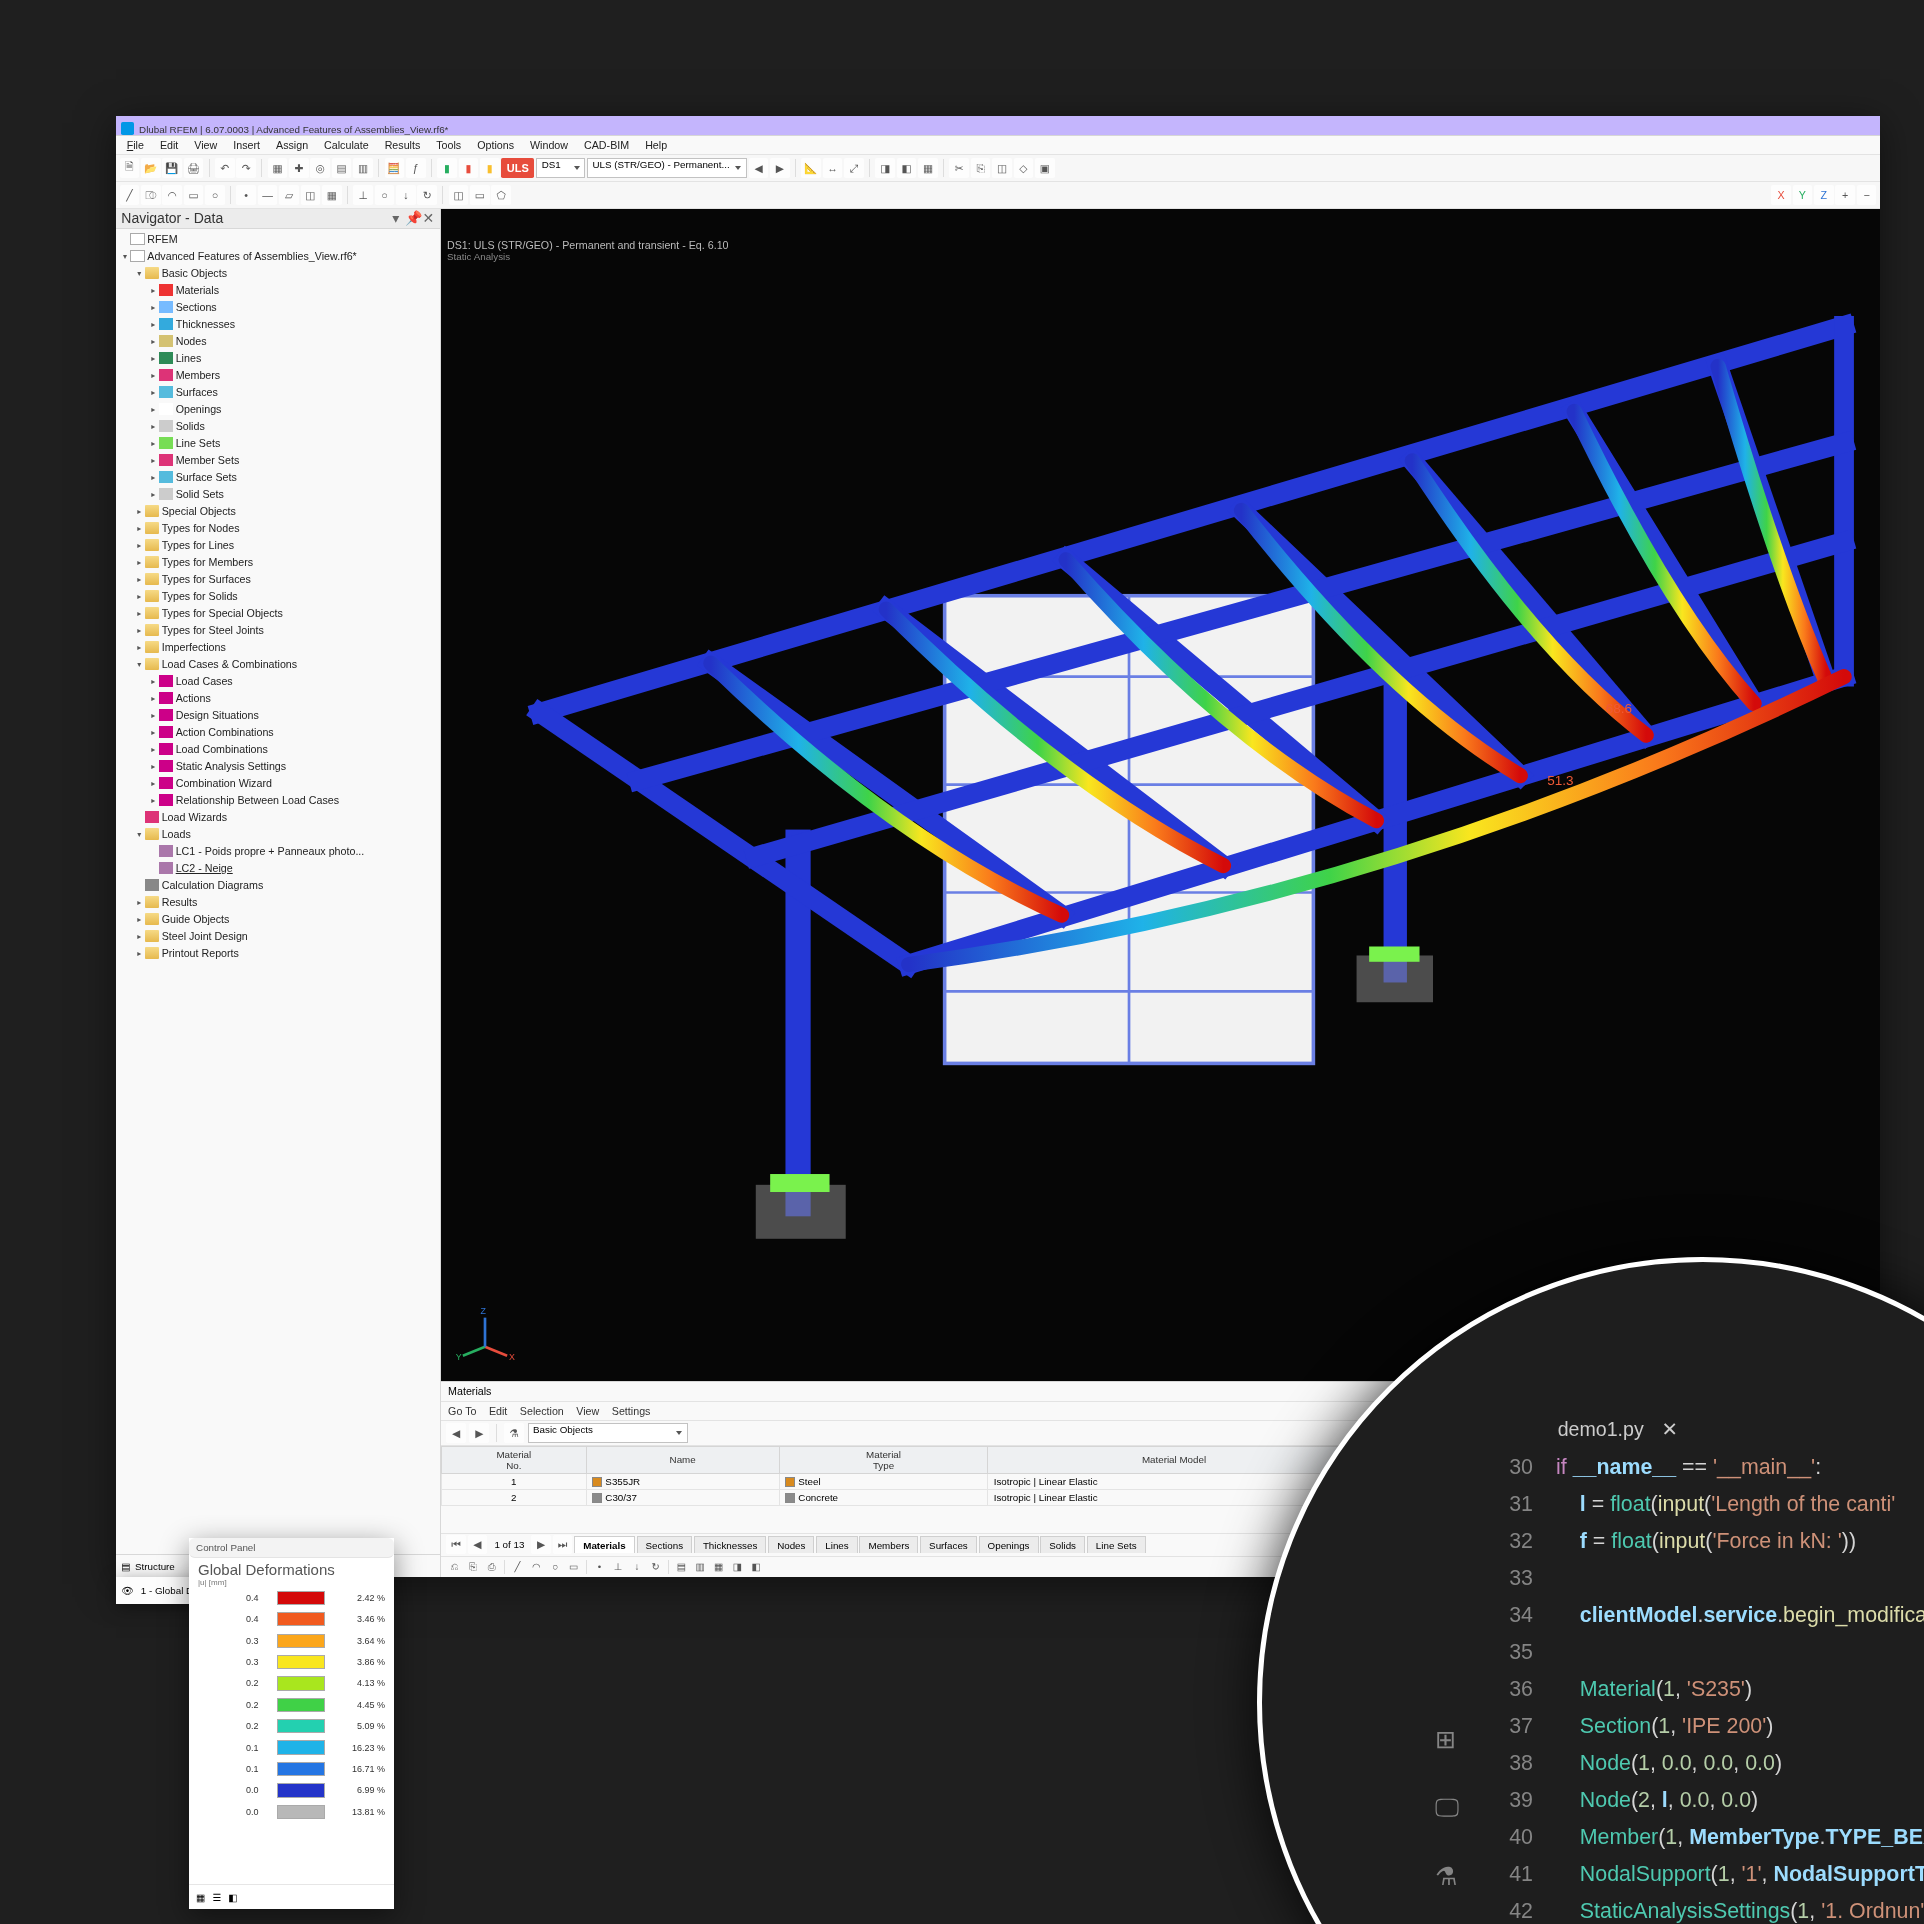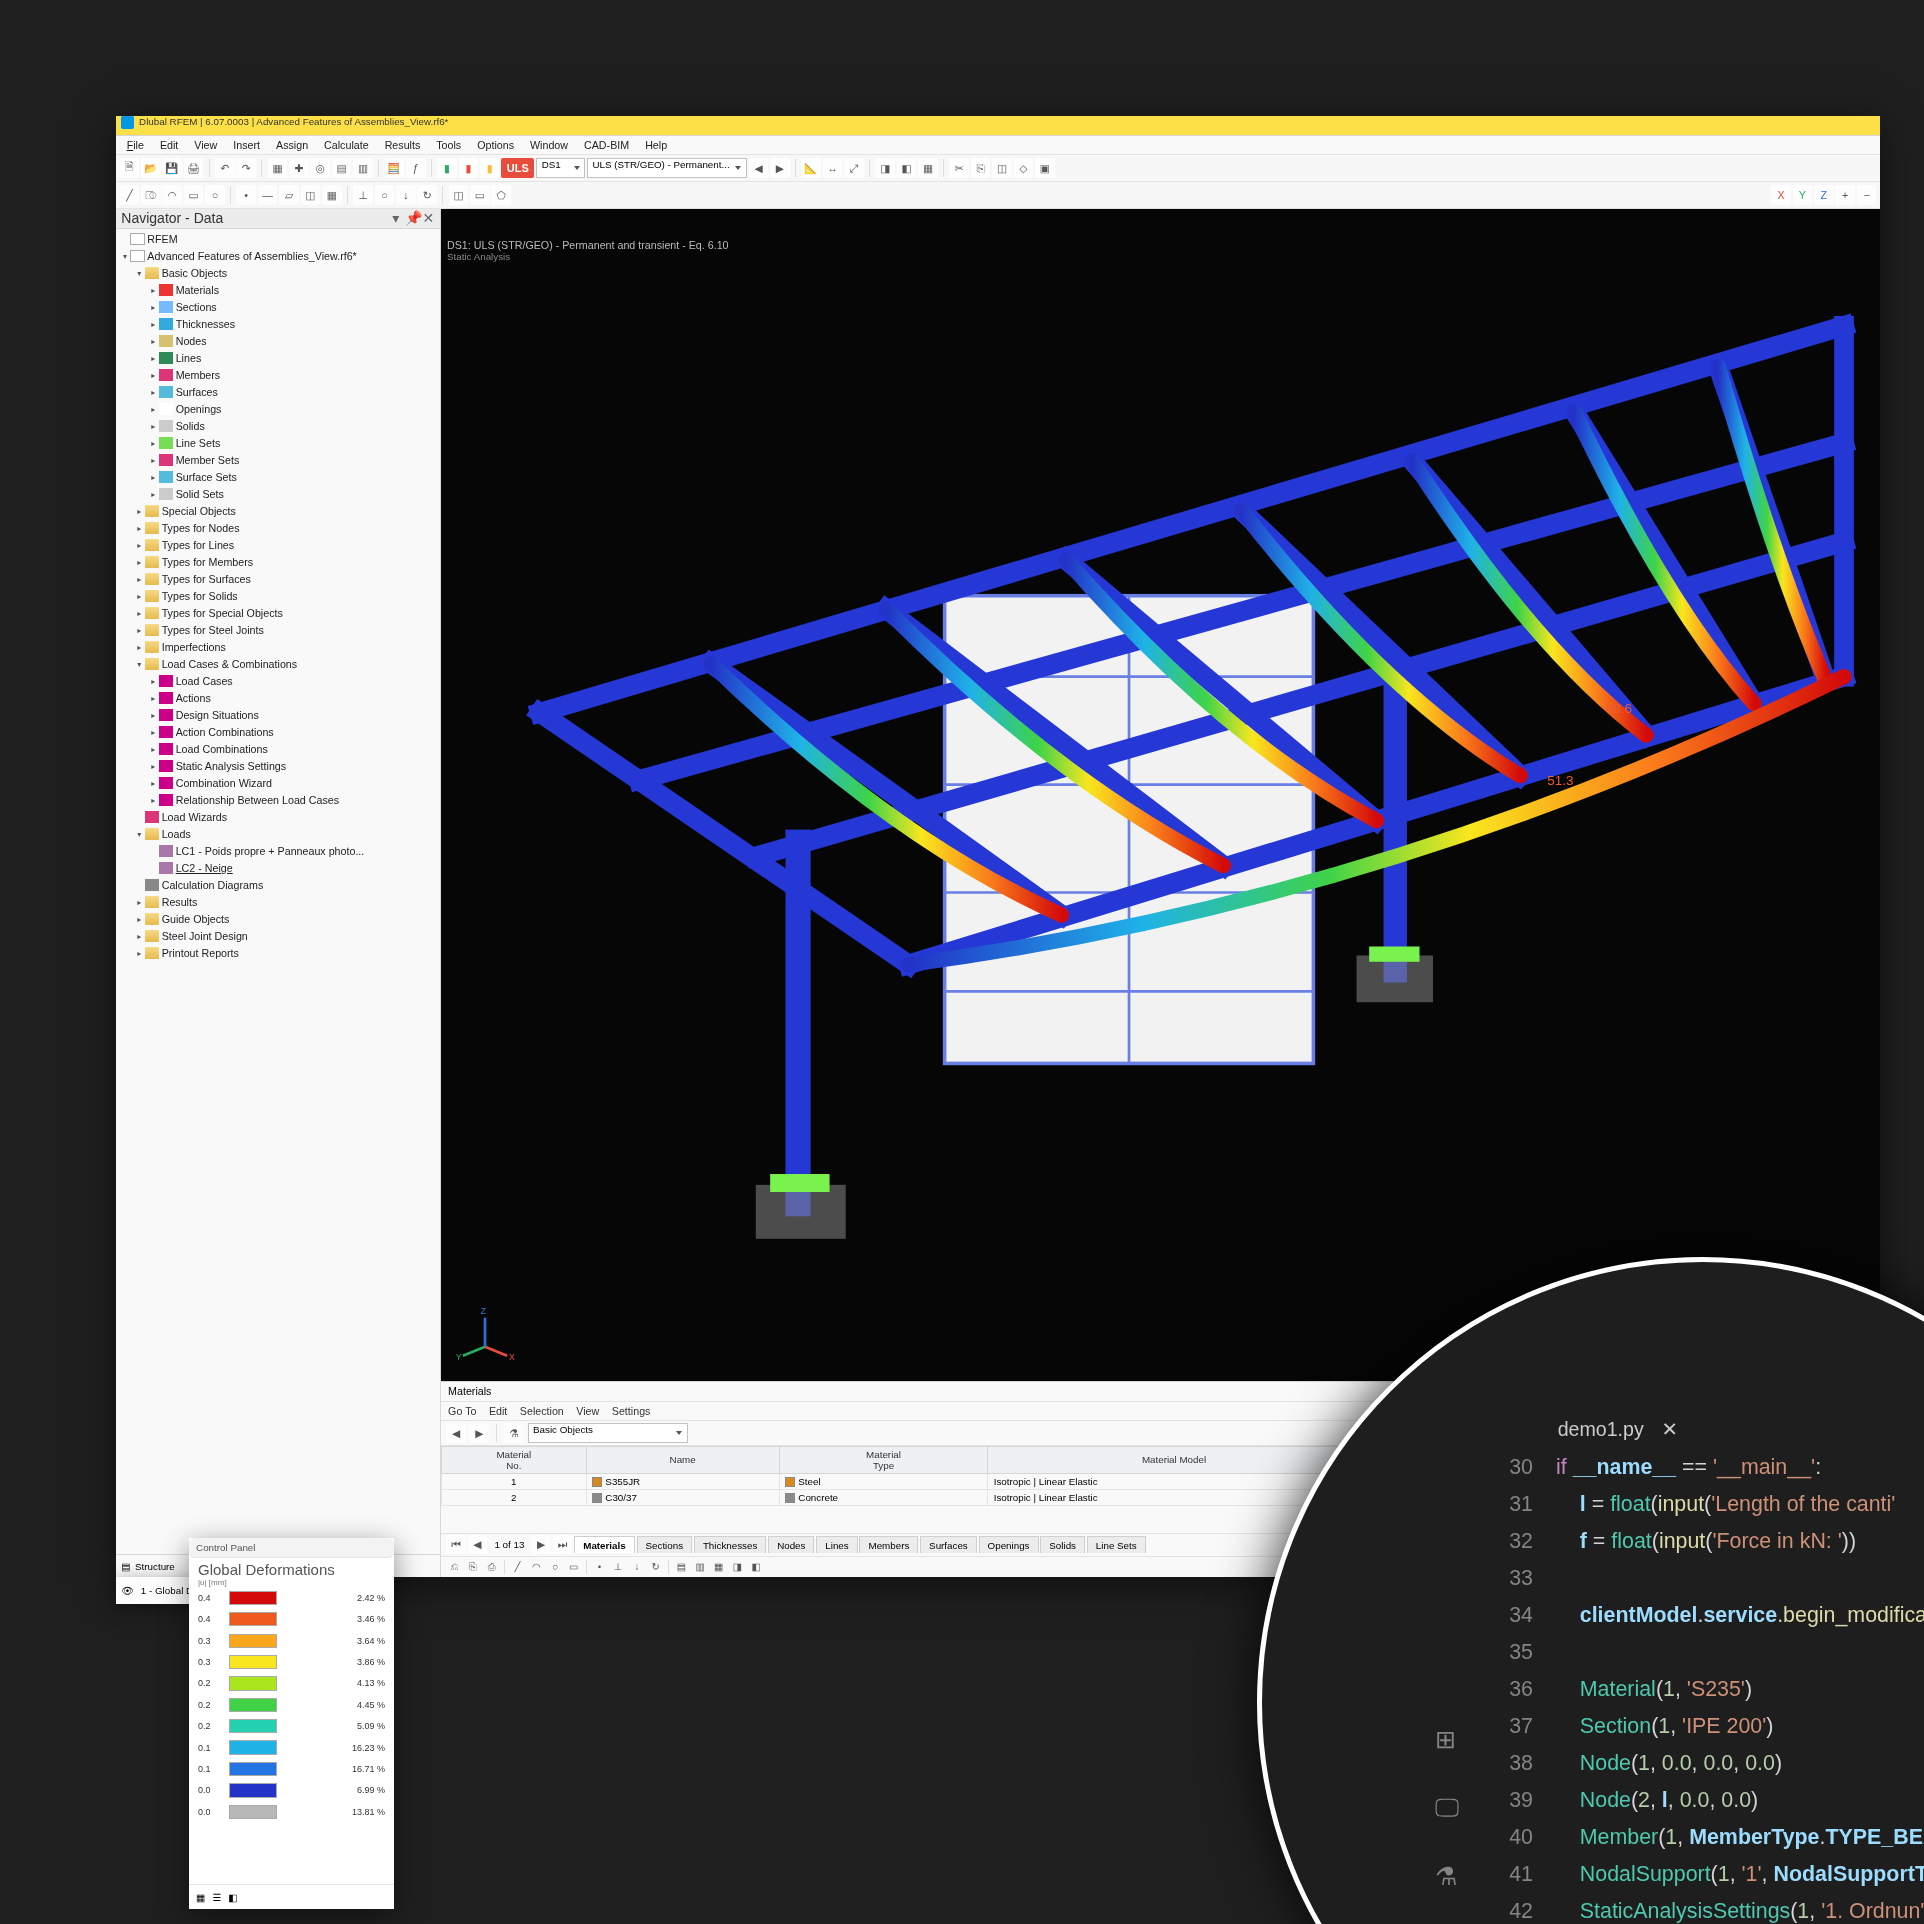--- a/index.html
+++ b/index.html
@@ -1,20 +1,20 @@
 <!DOCTYPE html>
 <html style="font-size:14.3px"><head>
 <meta charset="utf-8">
 <style>
 * { box-sizing: border-box; margin: 0; padding: 0; font-family: "Segoe UI", Tahoma, sans-serif; }
 body { background: #1f1f1f; width: 1925px; height: 1925px; overflow: hidden; position: relative; }
 
 .app-window { position: absolute; left: 116px; top: 116px; width: 1764px; height: 1461px; background: #fdfdfd; box-shadow: 0 7.1px 36px rgba(0,0,0,.5); display: flex; flex-direction: column; }
 
-.titlebar { height: 19.6px; background: #fde047; display: flex; align-items: flex-start; padding: 0 5.3px; font-size: 9.8px; color: #333; border-bottom: 0.9px solid #d6d6d6; }
+.titlebar { height: 19.6px; background: #c4b5fd; display: flex; align-items: flex-end; padding: 0 5.3px; font-size: 9.8px; color: #333; border-bottom: 0.9px solid #d6d6d6; }
 .titlebar .logo { width: 12.5px; height: 12.5px; background: #0097e6; border-radius: 1.8px; margin-right: 5.3px; }
 
 .menubar { height: 19.6px; background: #f9f9f9; display: flex; align-items: center; padding: 0 3.6px; font-size: 10.7px; color: #222; border-bottom: 0.9px solid #e3e3e3; gap: 1.8px; }
 .menubar span { padding: 1.8px 7.1px; }
 .menubar .file-underline::first-letter { text-decoration: underline; }
 
 .toolbar-row { height: 27px; background: #f7f7f7; display: flex; align-items: center; padding: 0 3.6px; border-bottom: 0.9px solid #e3e3e3; gap: 1.8px; font-size: 9.8px; }
 .tb-btn { width: 19.6px; height: 19.6px; background: #fdfdfd; border: 0.9px solid transparent; display: inline-flex; align-items: center; justify-content: center; font-size: 10.7px; color: #555; cursor: pointer; border-radius: 1.8px; }
 .tb-sep { width: 0.9px; height: 18px; background: #ddd; margin: 0 3.6px; }
 .tb-red { background: #e74c3c; color: #fff; font-weight: bold; font-size: 11px; width: auto; padding: 0 4.5px; }
@@ -57,21 +57,21 @@
 .mini-tool { width: 16px; height: 16px; display: inline-flex; align-items: center; justify-content: center; font-size: 9.8px; color: #555; }
 .mini-sep { width: 0.9px; height: 14.3px; background: #ddd; margin: 0 1.8px; }
 
 .statusbar-tabs { position: absolute; left: 116px; top: 1577px; width: 232px; height: 27px; background: #fdfdfd; display: flex; align-items: center; padding: 0 5.3px; font-size: 9.8px; gap: 7.1px; box-shadow: 0 3.6px 18px rgba(0,0,0,.4); }
 
 .control-panel { position: absolute; left: 189px; top: 1538px; width: 205px; height: 371px; background: #fff; box-shadow: 0 7.1px 27px rgba(0,0,0,.45); display: flex; flex-direction: column; font-size: 9.8px; }
 .cp-title { height: 19.6px; background: #f3f3f3; display: flex; align-items: center; padding: 0 7.1px; color: #555; border-bottom: 0.9px solid #e4e4e4; border-radius: 6px; }
 .cp-body { flex: 1; padding: 3.6px 9px; overflow: auto; }
 .cp-heading { font-size: 15px; color: #555; }
 .cp-sub { font-size: 8px; color: #777; }
-.cp-row { display: flex; align-items: center; height: 21.4px; gap: 11px; }
+.cp-row { display: flex; align-items: center; height: 21.4px; gap: 11px; margin-left: 48px; }
 .cp-swatch { width: 48px; height: 14.3px; border: 0.9px solid #aaa; }
 .cp-num { margin-left: auto; font-size: 9px; color: #333; }
 .cp-footer { height: 25px; display: flex; align-items: center; padding: 0 7.1px; gap: 7.1px; border-top: 0.9px solid #e6e6e6; }
 
 .code-circle { position: absolute; right: -223px; bottom: -223px; width: 891px; height: 891px; border-radius: 50%; background: #1e1e1e; border: 5.3px solid #fff; box-shadow: 0 0 53px rgba(0,0,0,.8); overflow: hidden; }
 .code-tab { position: absolute; left: 285px; top: 151px; display: flex; align-items: center; gap: 7.1px; }
 .code-tab-name { background: #1e1e1e; color: #ccc; font-size: 19.6px; padding: 5.3px 10.7px; }
 .code-close { color: #ccc; font-size: 19.6px; }
 .code-area { position: absolute; left: 223px; top: 187px; font-family: Consolas,monospace; font-size: 21.4px; line-height: 37px; white-space: pre; }
 .gut { color: #858585; display: inline-block; width: 48px; text-align: right; margin-right: 23px; }

